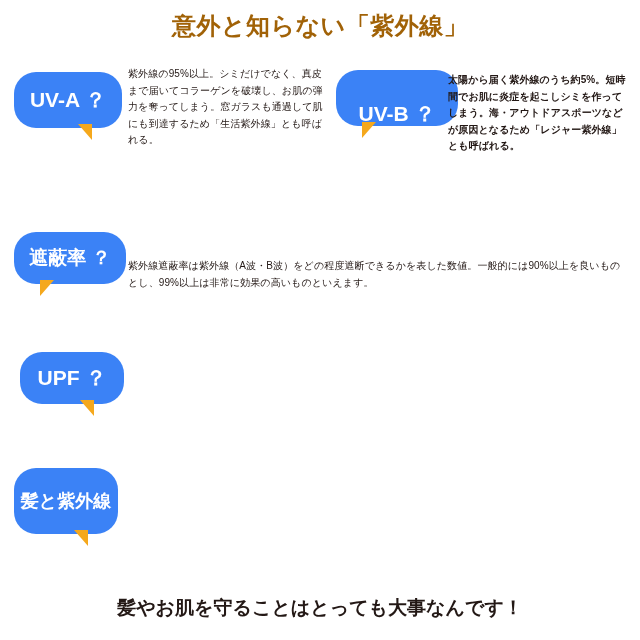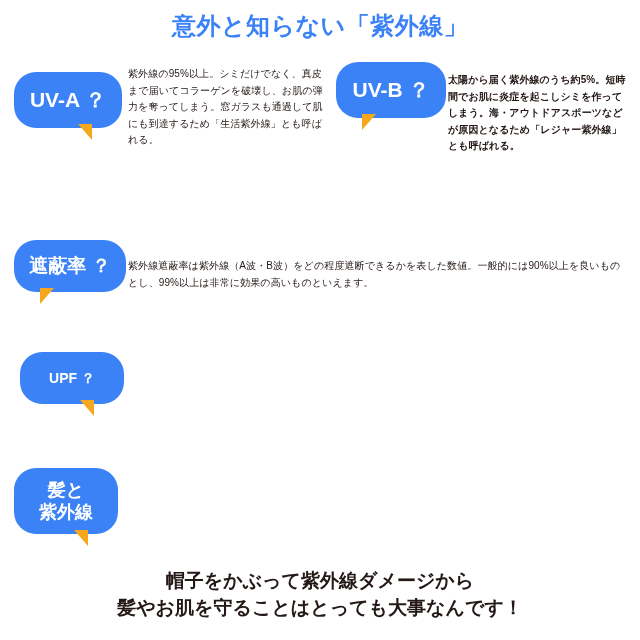--- a/index.html
+++ b/index.html
@@ -18,21 +18,21 @@
     position: relative;
     width: 640px;
     height: 640px;
     box-sizing: border-box;
   }
   .title {
     text-align: center;
     font-size: 24px;
     font-weight: bold;
     letter-spacing: 0.5px;
-    color: #3b82f6;
+    color: #a16207;
     padding-top: 12px;
     line-height: 1.2;
   }
 
   
   .bubble {
     position: absolute;
     background: #3b82f6;
     color: #ffffff;
     border-radius: 22px;
@@ -76,54 +76,55 @@
   
   #bubble-uva {
     left: 14px;  top: 72px;
     width: 108px; height: 56px;
     font-size: 21px;
   }
   #text-uva {
     left: 128px; top: 66px; width: 196px;
   }
   #bubble-uvb {
-    left: 336px; top: 62px;
-    width: 110px; height: 56px;
+    left: 336px; top: 70px;
+    width: 122px; height: 56px;
     font-size: 21px;
+    align-items: flex-end;
   }
   #text-uvb {
     left: 448px; top: 72px; width: 184px; font-weight: bold;
   }
 
   
   #bubble-shield {
-    left: 14px; top: 240px;
+    left: 14px; top: 232px;
     width: 112px; height: 52px;
     font-size: 19px;
   }
   #text-shield {
     left: 128px; top: 258px; width: 500px;
   }
 
   
   #bubble-upf {
     left: 20px; top: 352px;
     width: 104px; height: 52px;
-    font-size: 14px;
+    font-size: 21px;
   }
   #text-upf {
     left: 124px; top: 366px; width: 508px;
   }
 
   
   #bubble-hair {
     left: 14px; top: 468px;
     width: 104px; height: 66px;
     font-size: 18px;
-    flex-direction: column;
+    flex-direction: row;
     line-height: 1.25;
   }
   #text-hair {
     left: 124px; top: 480px; width: 508px;
   }
 
   .footer {
     position: absolute;
     left: 0; right: 0;
     bottom: 18px;
@@ -164,17 +165,16 @@
     <span class="tail tail-dr"></span>
   </div>
 
   <div class="bubble" id="bubble-hair">
     <span>髪と</span>
     <span>紫外線</span>
     <span class="tail tail-dr"></span>
   </div>
 
   <div class="footer">
-    <div>帽子をかぶって紫外線ダメージから</div>
     <div>髪やお肌を守ることはとっても大事なんです！</div>
   </div>
 
 </div>
 
 </body></html>

